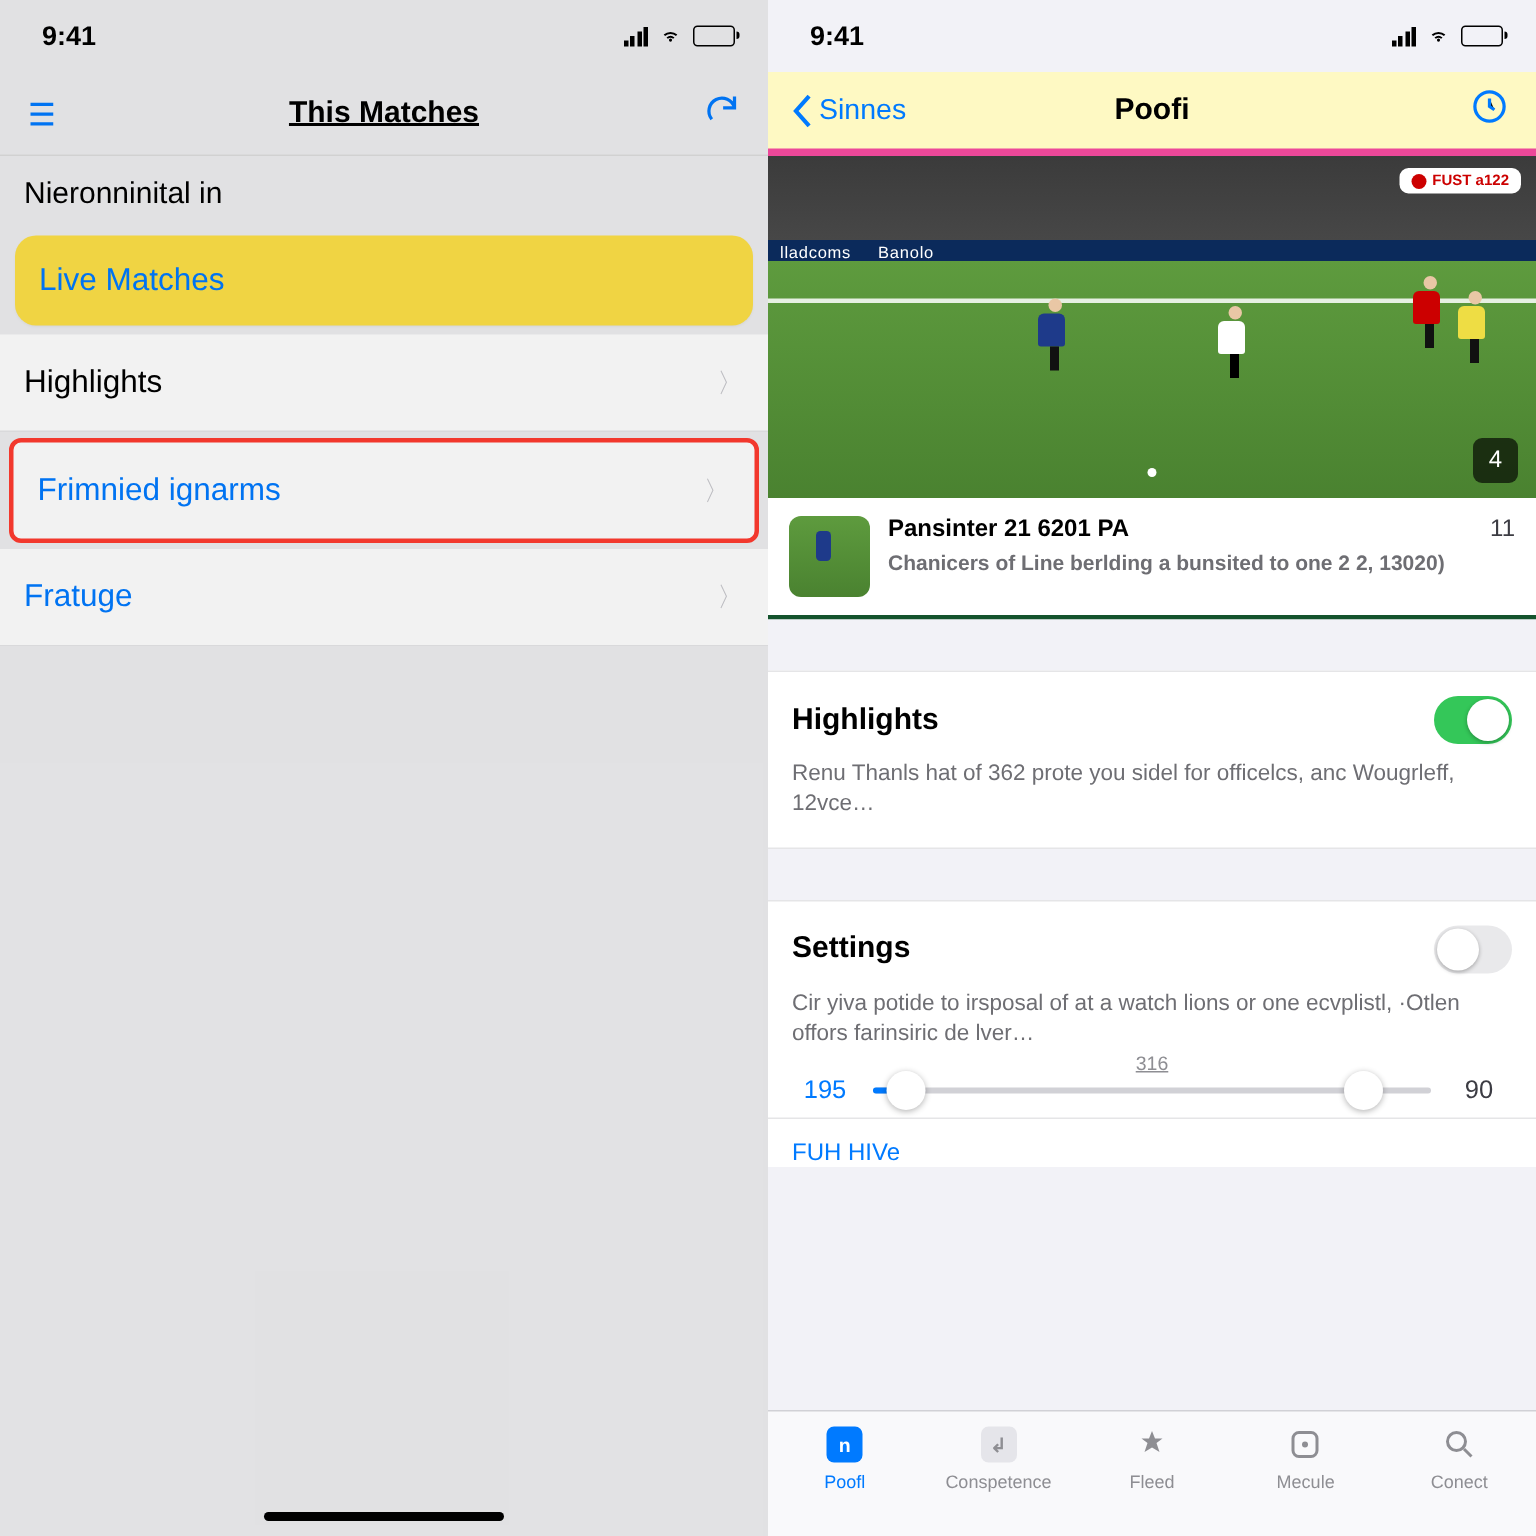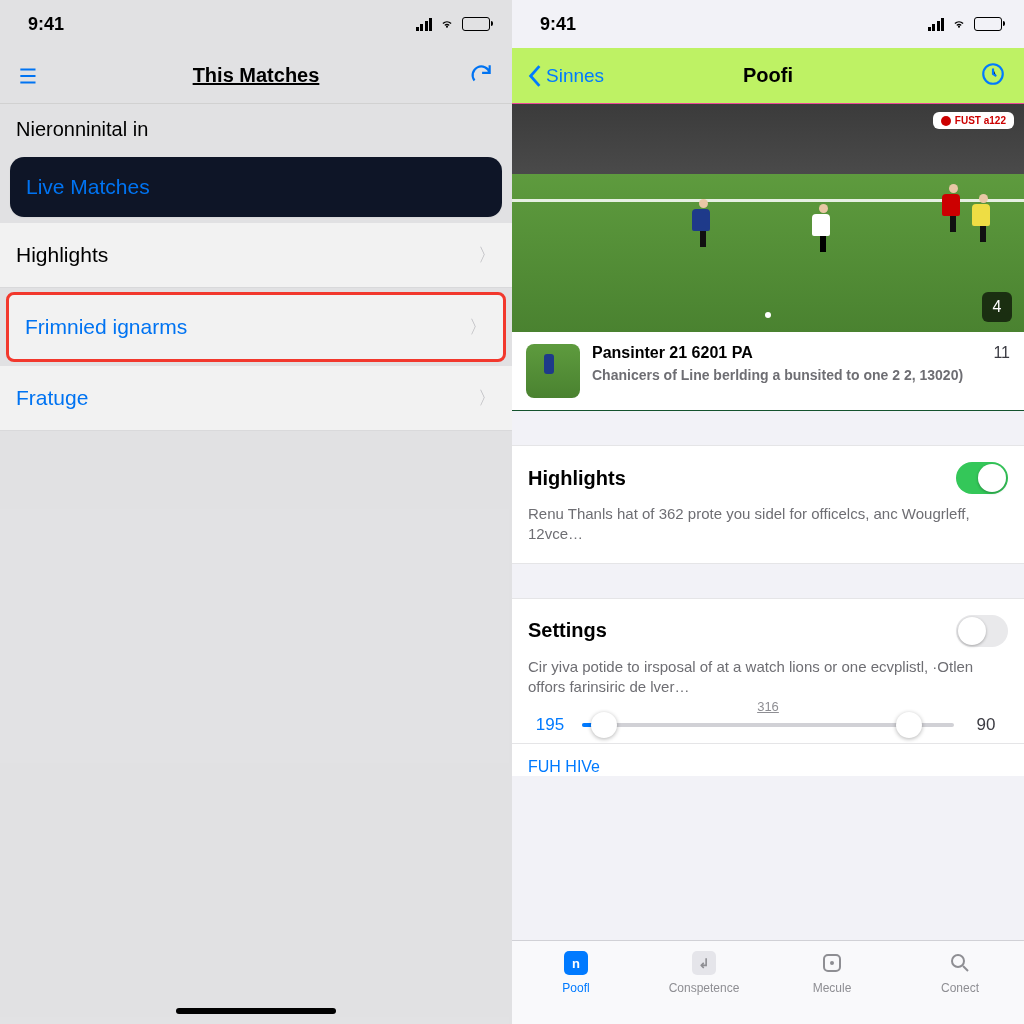--- a/index.html
+++ b/index.html
@@ -38,43 +38,43 @@
 .sig-bars span:nth-child(2){height:7px}
 .sig-bars span:nth-child(3){height:10px}
 .sig-bars span:nth-child(4){height:13px}
 .wifi { width: 18px; height: 14px; }
 .battery { width: 28px; height: 14px; border: 1.5px solid #000; border-radius: 3px; position: relative; }
 .battery::after { content:''; position:absolute; right:-4px; top:3px; width:2.5px; height:5px; background:#000; border-radius:0 2px 2px 0;}
 .battery-fill { background:#000; width: 70%; height: 100%; border-radius:1px;}
 
 .nav-bar {
   height: 56px;
-  background: #bef264;
+  background: #fef9c3;
   display: flex;
   align-items: center;
   justify-content: center;
   position: relative;
-  border-bottom: 1px solid #ec4899;
+  border-bottom: 5px solid #ec4899;
 }
 .nav-bar.gray { background: #eeeef0; border-bottom: 1px solid #ddd; text-decoration: underline; }
 .nav-title { font-size: 20px; font-weight: 600; color: #000; }
 .nav-left { position: absolute; left: 16px; display:flex; align-items:center; gap:4px; color:#007aff; font-size:19px;}
 .nav-right { position: absolute; right: 18px; color:#007aff; }
 .icon-svg { width: 26px; height: 26px; }
 
 .left-header-row {
   padding: 14px 16px 10px;
   font-size: 20px;
   color: #000;
   font-weight: 400;
   background: #eeeef0;
 }
 
 .pill-item {
-  background: #0f172a;
+  background: #fde047;
   margin: 6px 10px;
   border-radius: 14px;
   padding: 18px 16px;
   font-size: 21px;
   color: #007aff;
   box-shadow: 0 1px 2px rgba(0,0,0,0.05);
 }
 .list-item {
   background: #fff;
   padding: 20px 16px;
@@ -139,21 +139,21 @@
 .player { position:absolute; width:22px; height:44px; }
 .player .body { width:18px; height:22px; border-radius:4px 4px 2px 2px; }
 .player .head { width:9px; height:9px; background:#e9c7a5; border-radius:50%; margin:0 auto 1px;}
 .player .legs { width:6px; height:16px; background:#111; margin:0 auto;}
 .p1 { left: 180px; top: 95px; } .p1 .body { background:#1e3a8a;}
 .p2 { left: 300px; top: 100px; } .p2 .body { background:#fff;} .p2 .legs{background:#000}
 .p3 { left: 430px; top: 80px; } .p3 .body { background:#c00;}
 .p4 { left: 460px; top: 90px; } .p4 .body { background:#eedd44;}
 
 .feed-row {
-  background:#fff; padding: 12px 14px; display:flex; gap:12px; align-items:flex-start; border-bottom:1px solid #14532d;
+  background:#fff; padding: 12px 14px; display:flex; gap:12px; align-items:flex-start; border-bottom:3px solid #14532d;
 }
 .feed-thumb { width:54px; height:54px; border-radius:8px; background:linear-gradient(#5e9b3e,#4a8230); position:relative; flex-shrink:0;}
 .feed-thumb::after{content:''; position:absolute; left:18px; top:10px; width:10px; height:20px; background:#1e3a8a; border-radius:3px;}
 .feed-text { flex:1; }
 .feed-title { font-size:16px; font-weight:600; color:#000; margin-bottom:4px;}
 .feed-sub { font-size:14px; color:#6e6e73; line-height:1.3;font-weight:bold;}
 .feed-count { font-size:16px; color:#3c3c43; margin-left:6px; }
 
 .section-gap { height: 34px; background:#f2f2f7;}
 .section {
@@ -278,20 +278,24 @@
     <span class="nav-right">
       <svg class="icon-svg" viewBox="0 0 24 24">
           <circle cx="12" cy="12" r="9" fill="none" stroke="#007aff" stroke-width="2"></circle>
           <path stroke="#007aff" stroke-width="2" d="M12 7v5l3 2"></path>
         </svg>
     </span>
   </div>
 
   <div class="video-hero">
     <div class="crowd"></div>
+    <div class="adboard">
+        <span>lladcoms</span>
+        <span>Banolo</span>
+      </div>
     <div class="pitch"></div>
     <div class="player p1">
         <div class="head"></div>
         <div class="body"></div>
         <div class="legs"></div>
       </div>
     <div class="player p2">
         <div class="head"></div>
         <div class="body"></div>
         <div class="legs"></div>
@@ -366,20 +370,28 @@
     </div>
     <div class="tab">
       <span class="tab-icon">
           <span class="tab-sq">↲</span>
         </span>
       <span>Conspetence</span>
     </div>
     <div class="tab">
       <span class="tab-icon">
           <svg width="24" height="24" viewBox="0 0 24 24">
+            <path fill="#8e8e93" d="M12 3l2 5h5l-4 3 2 6-5-3-5 3 2-6-4-3h5z"></path>
+          </svg>
+        </span>
+      <span>Fleed</span>
+    </div>
+    <div class="tab">
+      <span class="tab-icon">
+          <svg width="24" height="24" viewBox="0 0 24 24">
             <rect x="4" y="4" width="16" height="16" rx="4" fill="none" stroke="#8e8e93" stroke-width="2"></rect>
             <circle cx="12" cy="12" r="2" fill="#8e8e93"></circle>
           </svg>
         </span>
       <span>Mecule</span>
     </div>
     <div class="tab">
       <span class="tab-icon">
           <svg width="24" height="24" viewBox="0 0 24 24">
             <circle cx="10" cy="10" r="6" fill="none" stroke="#8e8e93" stroke-width="2"></circle>

